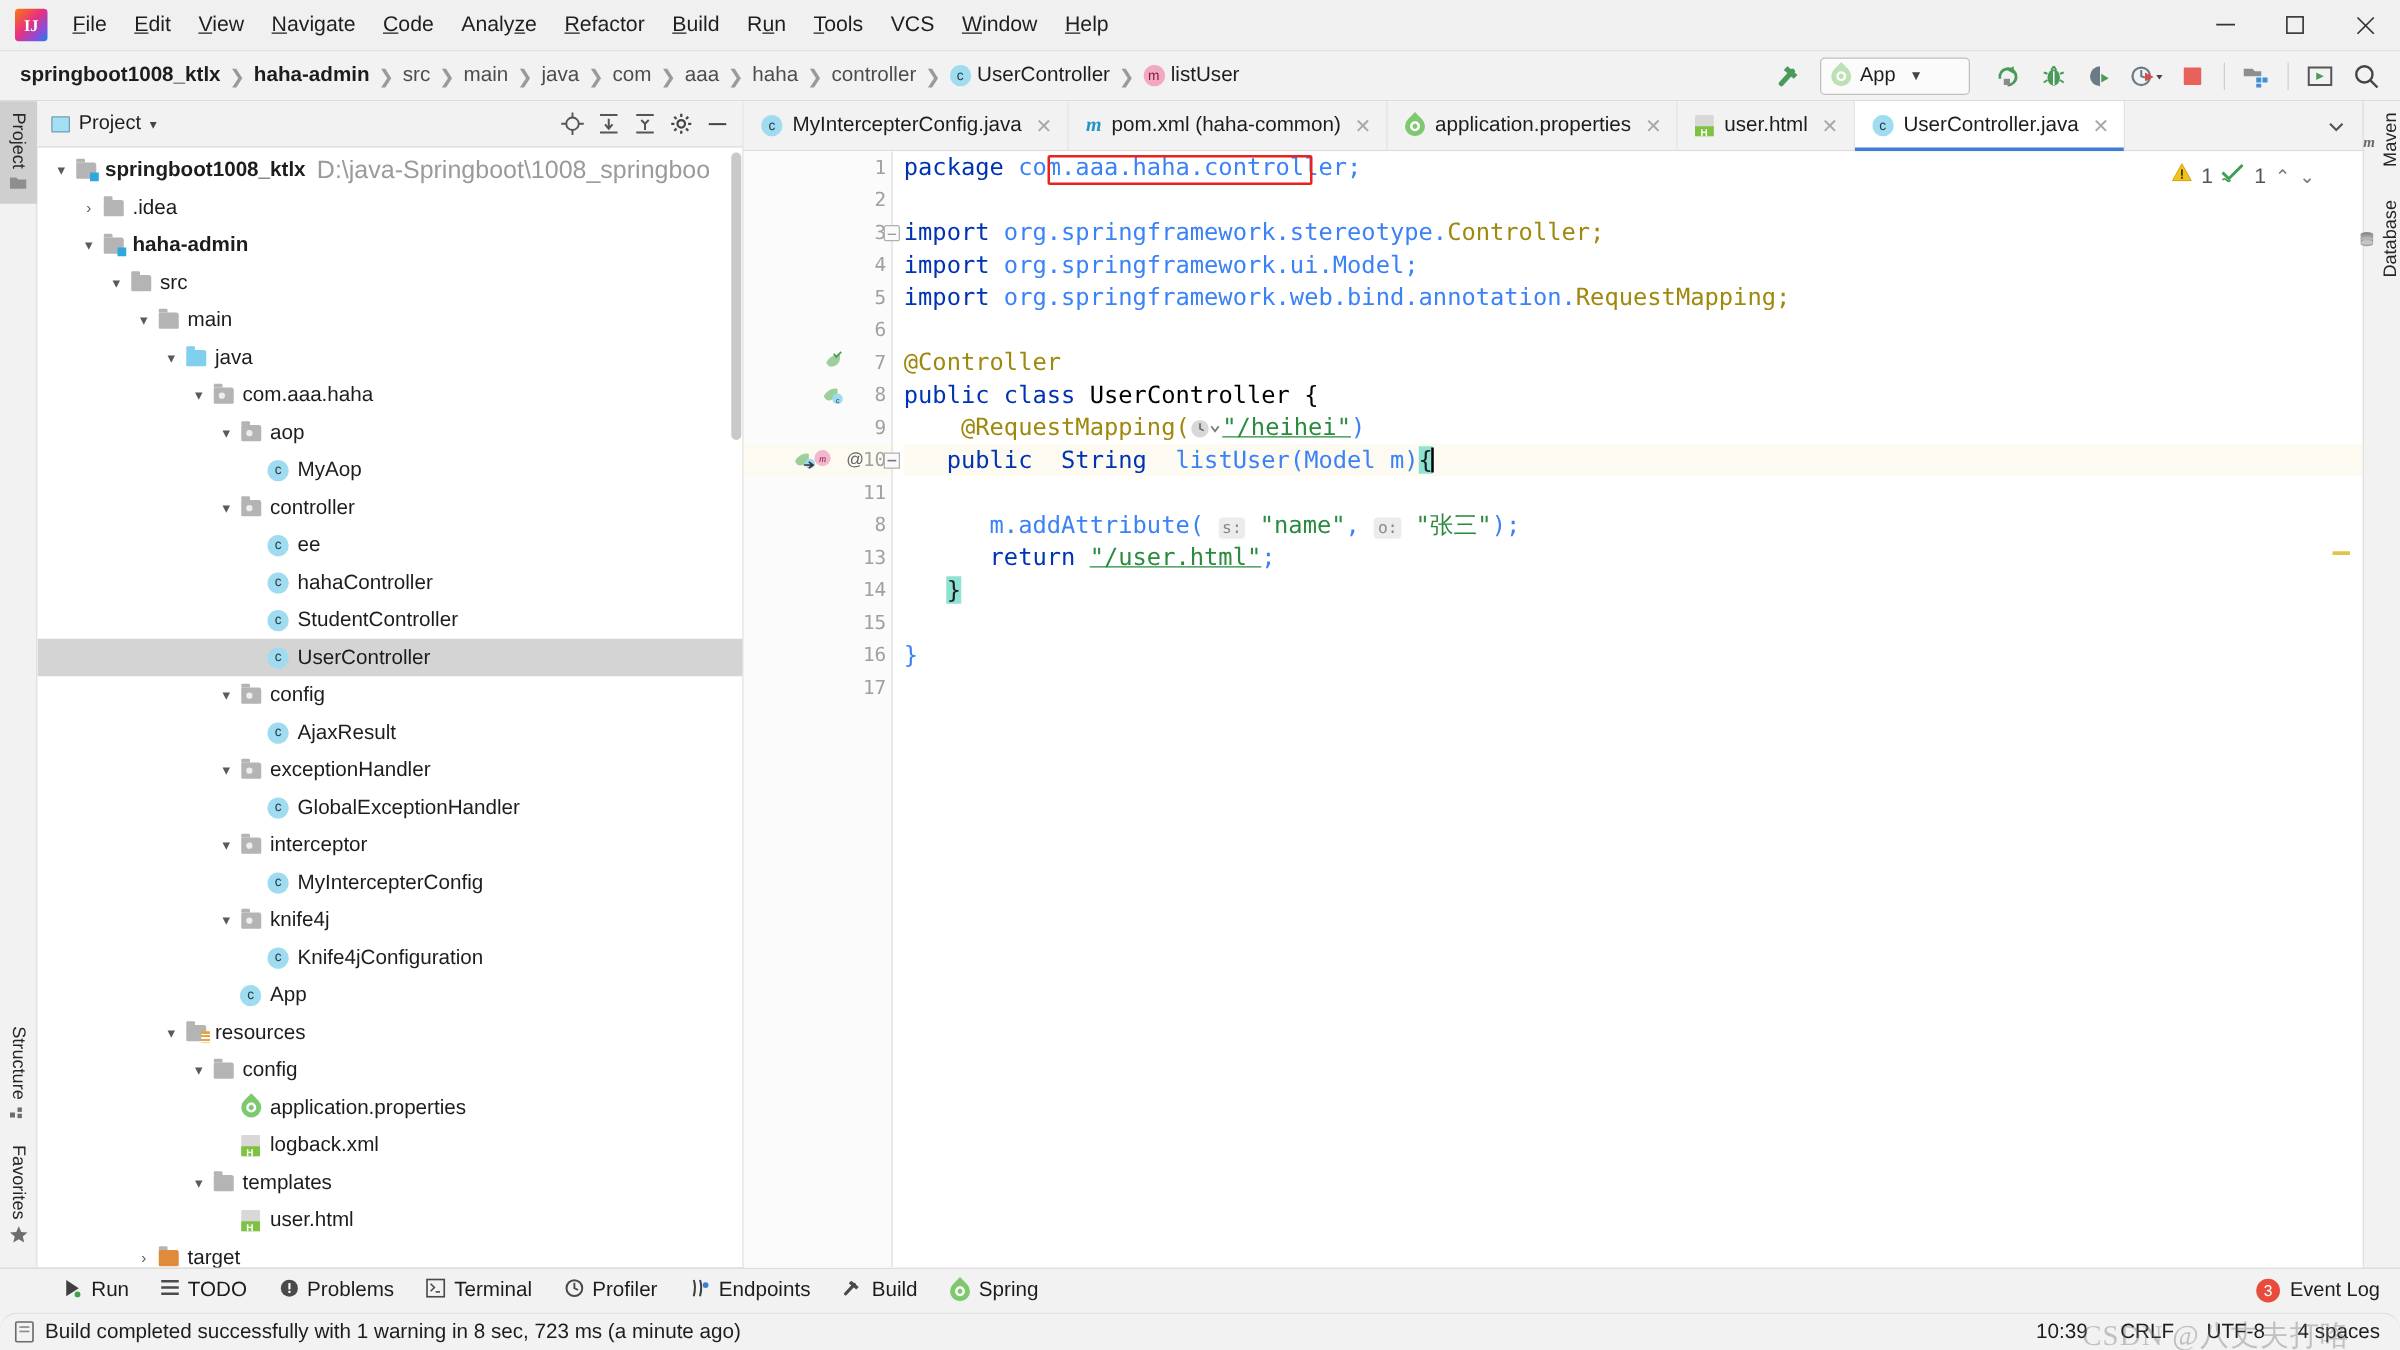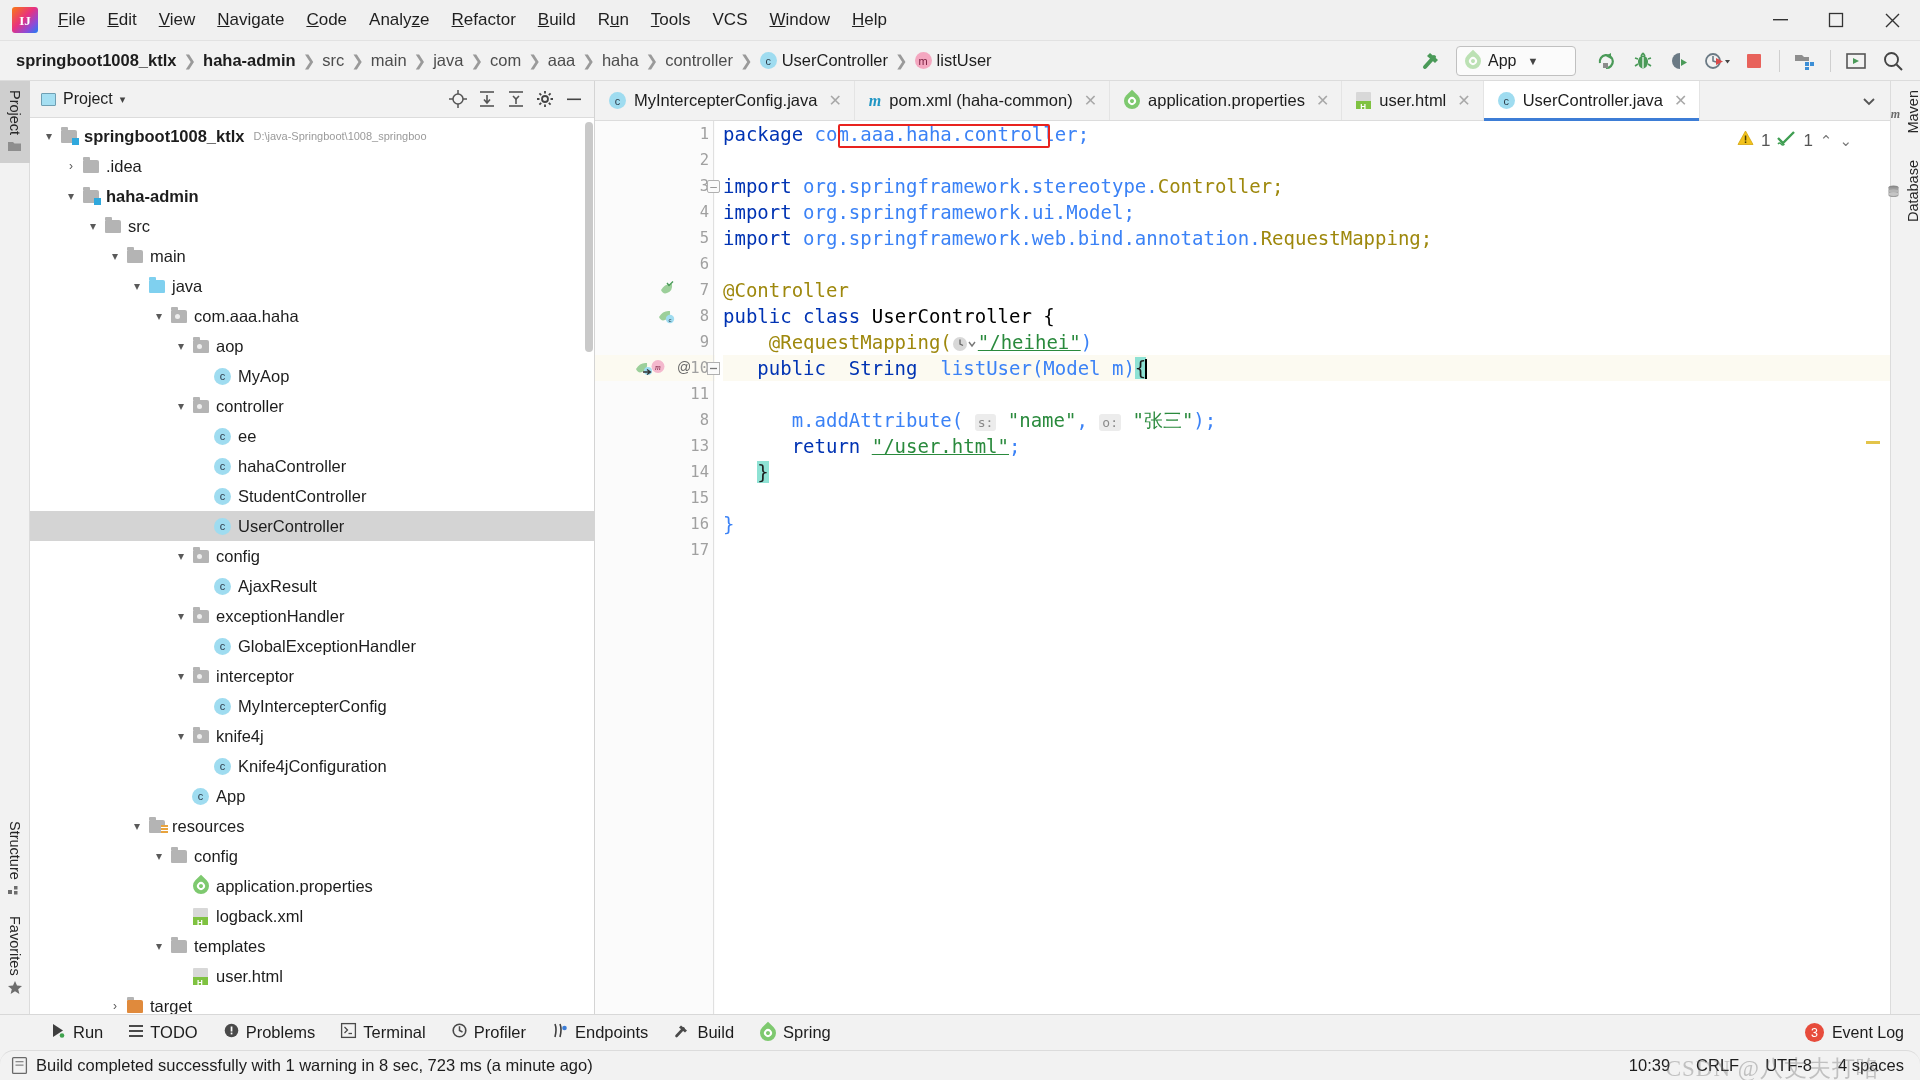--- a/index.html
+++ b/index.html
@@ -73,21 +73,21 @@
   .pp-icon { width:15px; height:13px; background:#a5dff2; border:1px solid #6f9fb3; border-radius:1px;}
   .pp-tools { margin-left: auto; display: flex; align-items: center; gap: 2px; }
   .pp-tool { width: 27px; height: 26px; display:flex; align-items:center; justify-content:center; border-radius:3px;}
   .pp-tree { flex: 1; overflow: hidden; position: relative; padding-top: 3px; }
   .node { display: flex; align-items: center; height: 30px; font-size: 16.5px; white-space: nowrap; }
   .node.sel { background: #d4d4d4; }
   .node .arrow { width: 18px; display:flex; align-items:center; justify-content:center; color:#5a5a5a; font-size:12px; flex:none;}
   .node .ico { width: 21px; display:flex; align-items:center; justify-content:center; margin-right:5px; flex:none;}
   .node .txt { }
   .node .txt.b { font-weight: bold; }
-  .node .path { color: #9a9a9a; margin-left: 9px; font-size: 11px;}
+  .node .path { color: #9a9a9a; margin-left: 9px; font-size: 20px;}
   .ci { width:17px;height:17px;border-radius:50%;background:#9fdcf0;display:flex;align-items:center;
       justify-content:center;font-size:11px;color:#2b3a48;}
   .fold { width:16px;height:13px;background:#b4b4b4;border-radius:1px 2px 1px 1px; position:relative;}
   .fold::before{content:"";position:absolute;top:-3px;left:0;width:7px;height:3px;background:#b4b4b4;border-radius:1px 1px 0 0;}
   .fold.blue { background:#7fd0ef; } .fold.blue::before{background:#7fd0ef;}
   .fold.mod::after{content:"";position:absolute;right:-2px;bottom:-2px;width:7px;height:7px;background:#2fa8dd;}
   .fold.pkg::after{content:"";position:absolute;left:4px;top:4px;width:5px;height:5px;background:#eee;border-radius:50%;}
   .fold.res::after{content:"";position:absolute;right:-3px;bottom:-1px;width:7px;height:9px;
       background:repeating-linear-gradient(#e8a33d 0 2px,#fff 2px 3px);}
   .pp-scroll { position:absolute; right:1px; top:4px; width:8px; height: 230px; background:#c9c9c9; border-radius:4px;}

